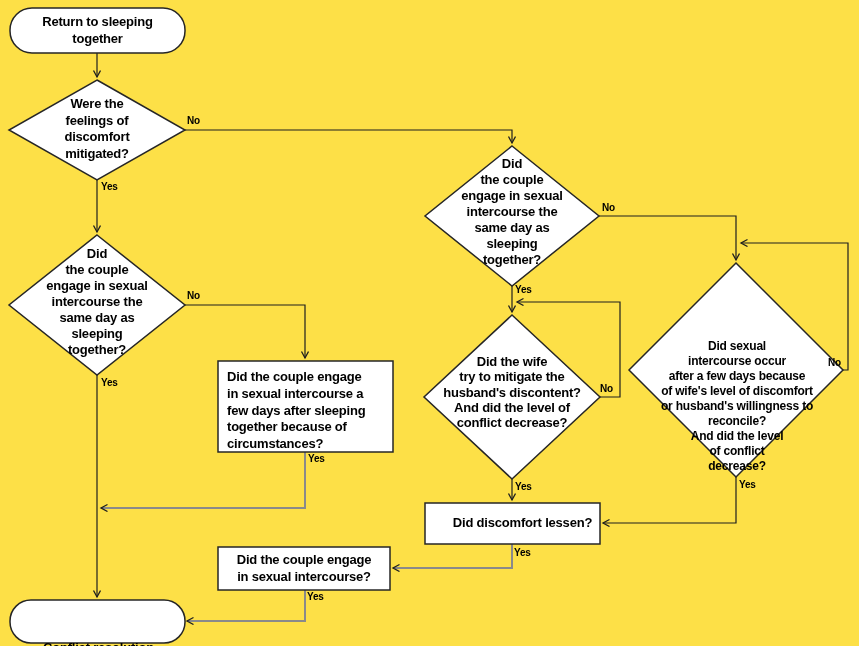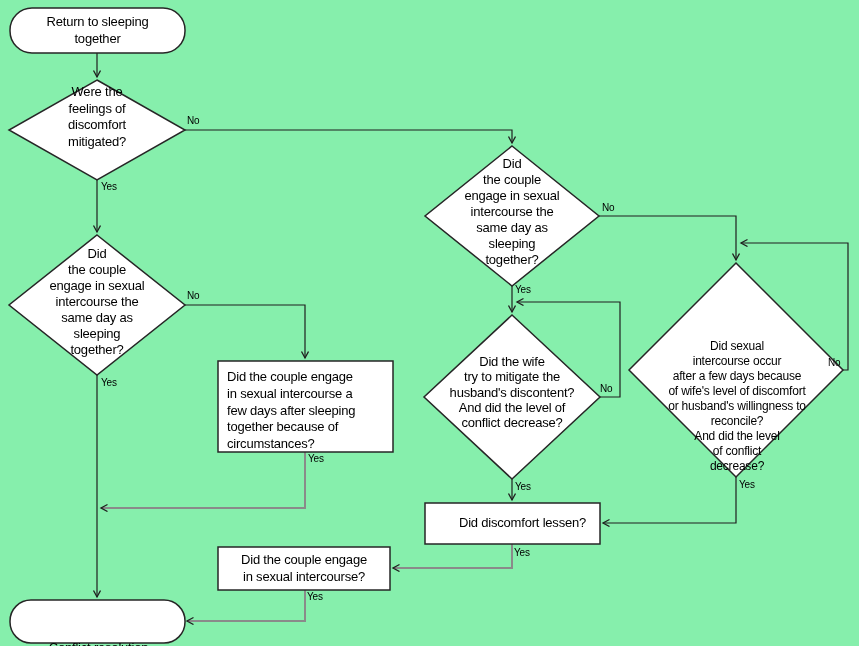--- a/index.html
+++ b/index.html
@@ -4,23 +4,23 @@
 <style>
   html, body {
     margin: 0;
     padding: 0;
     background: #ffffff;
   }
   .canvas {
     position: relative;
     width: 859px;
     height: 646px;
-    background: #86efac;
+    background: #fde047;
     font-family: "Liberation Sans", sans-serif;
-    font-weight: 400;
+    font-weight: 700;
     color: #000000;
     overflow: hidden;
   }
   .canvas svg {
     position: absolute;
     left: 0;
     top: 0;
   }
   .lbl {
     position: absolute;
@@ -31,21 +31,21 @@
     letter-spacing: -0.2px;
   }
   .tag {
     position: absolute;
     font-size: 10px;
     line-height: 14px;
     letter-spacing: -0.2px;
   }
   
   #lbl-start            { left: 20px;  top: 13px;  width: 155px; line-height: 17px; }
-  #lbl-d-mitigated      { left: 27px;  top: 84px;  width: 140px; line-height: 16.5px; }
+  #lbl-d-mitigated      { left: 27px;  top: 96px;  width: 140px; line-height: 16.5px; }
   #lbl-d-sameday-left   { left: 17px;  top: 246px; width: 160px; }
   #lbl-p-fewdays        { left: 227px; top: 369px; width: 160px; text-align: left; line-height: 16.8px; }
   #lbl-d-sameday-right  { left: 432px; top: 156px; width: 160px; }
   #lbl-d-wife           { left: 412px; top: 354px; width: 200px; line-height: 15.3px; }
   #lbl-d-fewdays-right  { left: 622px; top: 339px; width: 230px; font-size: 12px; line-height: 15px; }
   #lbl-p-lessen         { left: 425px; top: 515px; width: 195px; }
   #lbl-p-intercourse    { left: 218px; top: 551px; width: 172px; line-height: 17px; }
   #lbl-end              { left: 10px;  top: 640px; width: 177px; }
   
   #tag-mitigated-no       { left: 187px; top: 114px; }

